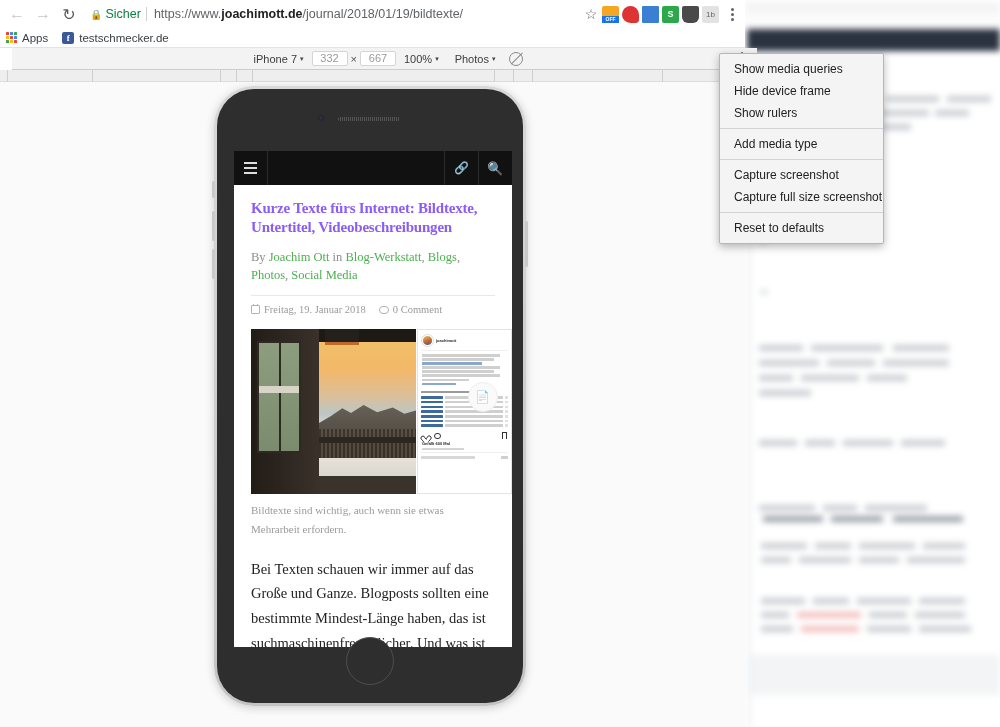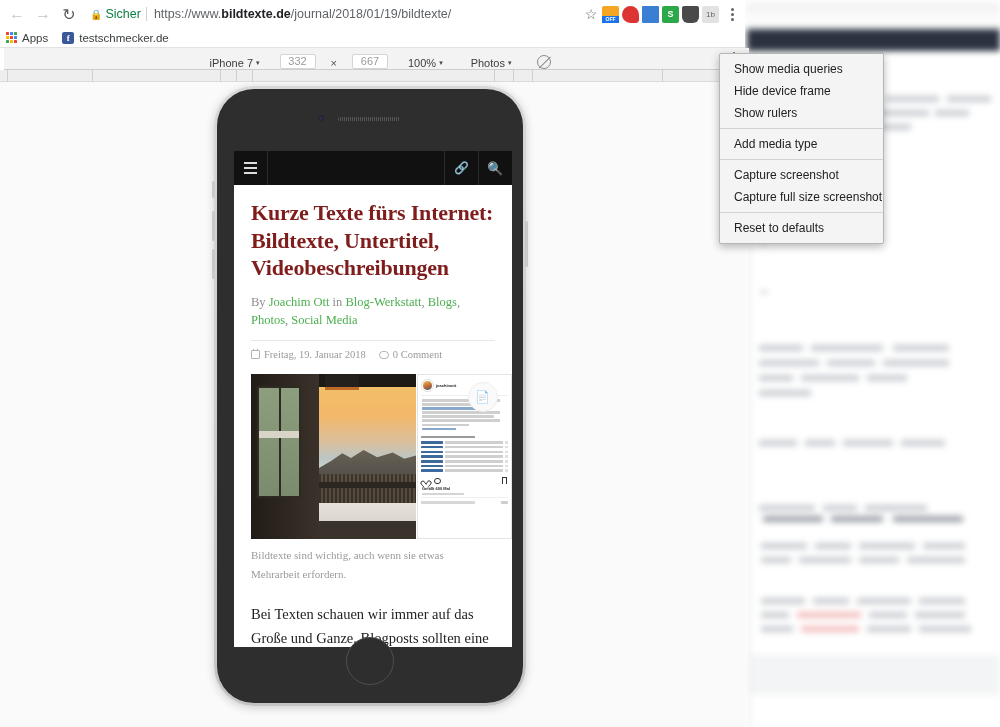--- a/index.html
+++ b/index.html
@@ -79,23 +79,23 @@
   }
   .bm { display:flex; align-items:center; gap:5px; font-size:11.5px; color:#3c4043; }
   .grid-ico { display:grid; grid-template-columns:repeat(3,3px); gap:1px; }
   .grid-ico i { width:3px; height:3px; display:block; border-radius:.5px; }
   .fb-ico { width:12px; height:12px; background:#3b5998; border-radius:2px; position:relative; }
   .fb-ico:after { content:"f"; position:absolute; inset:0; color:#fff; font-size:9px;
      font-weight:700; text-align:center; line-height:12px; font-family:"Liberation Serif",serif; }
 
   
   .devbar {
-    position:absolute; left:4px; top:48px; width:745px; height:22px;
+    position:absolute; left:12px; top:48px; width:745px; height:22px;
     background:#f3f3f3; border-bottom:1px solid #cdcdcd;
-    display:flex; align-items:flex-end; justify-content:center; gap:12px;
+    display:flex; align-items:center; justify-content:center; gap:0;
     font-size:11px; color:#3c3c3c;
   }
   .dv-item { display:flex; align-items:center; gap:3px; padding:0 8px; white-space:nowrap; }
   .caret { font-size:7px; color:#444; }
   .dimbox {
     width:36px; height:15px; border:1px solid #d5d5d5; background:#fff;
     color:#9a9a9a; font-size:11px; text-align:center; line-height:13px; border-radius:2px;
   }
   .xsep { color:#555; padding:0 3px; font-size:11px; }
   .nocache { width:14px; height:14px; border:1.4px solid #8a8a8a; border-radius:50%;
@@ -161,21 +161,21 @@
   .burger { display:flex; flex-direction:column; gap:3px; }
   .burger i { width:13px; height:1.7px; background:#ddd; display:block; }
   .sh-spacer { flex:1; }
   .sh-link { width:34px; border-left:1px solid #2c2c2c; flex:none; color:#c9c9c9; font-size:12px; }
   .sh-search { width:34px; border-left:1px solid #2c2c2c; flex:none; color:#ddd; font-size:13px; }
 
   
   .article { padding:14px 17px 0 17px; }
   .art-title {
     font-family:"Liberation Serif", serif; font-weight:700;
-    font-size:22px; line-height:1.25; color:#7f1d1d; letter-spacing:-.2px;
+    font-size:15px; line-height:1.25; color:#8b5cf6; letter-spacing:-.2px;
   }
   .byline {
     font-family:"Liberation Serif", serif; font-size:12.5px; line-height:1.5;
     margin-top:11px; color:#8d8d8d;
   }
   .byline a { color:#4caf50; text-decoration:none; }
   .meta-rule { border-top:1px solid #e8e8e8; margin-top:10px; }
   .meta {
     display:flex; align-items:center; gap:13px; margin-top:8px;
     font-family:"Liberation Serif", serif; font-size:10.5px; color:#9a9a9a;
@@ -362,21 +362,21 @@
     <div class="omnibar">
       <div class="navbtn dis">←</div>
       <div class="navbtn dis">→</div>
       <div class="navbtn">↻</div>
 
       <div class="urlbox">
         <span class="lock">🔒</span>
         <span class="secure">Sicher</span>
         <span class="usep"></span>
         <span class="urltxt">
-          <span class="u-scheme">https://www.</span><span class="u-host">bildtexte.de</span><span class="u-path">/journal/2018/01/19/bildtexte/</span>
+          <span class="u-scheme">https://www.</span><span class="u-host">joachimott.de</span><span class="u-path">/journal/2018/01/19/bildtexte/</span>
         </span>
       </div>
 
       <div class="star">☆</div>
 
       <div class="exticons">
         <div class="ext e1"></div>
         <div class="ext e2"></div>
         <div class="ext e3"></div>
         <div class="ext e4"></div>

